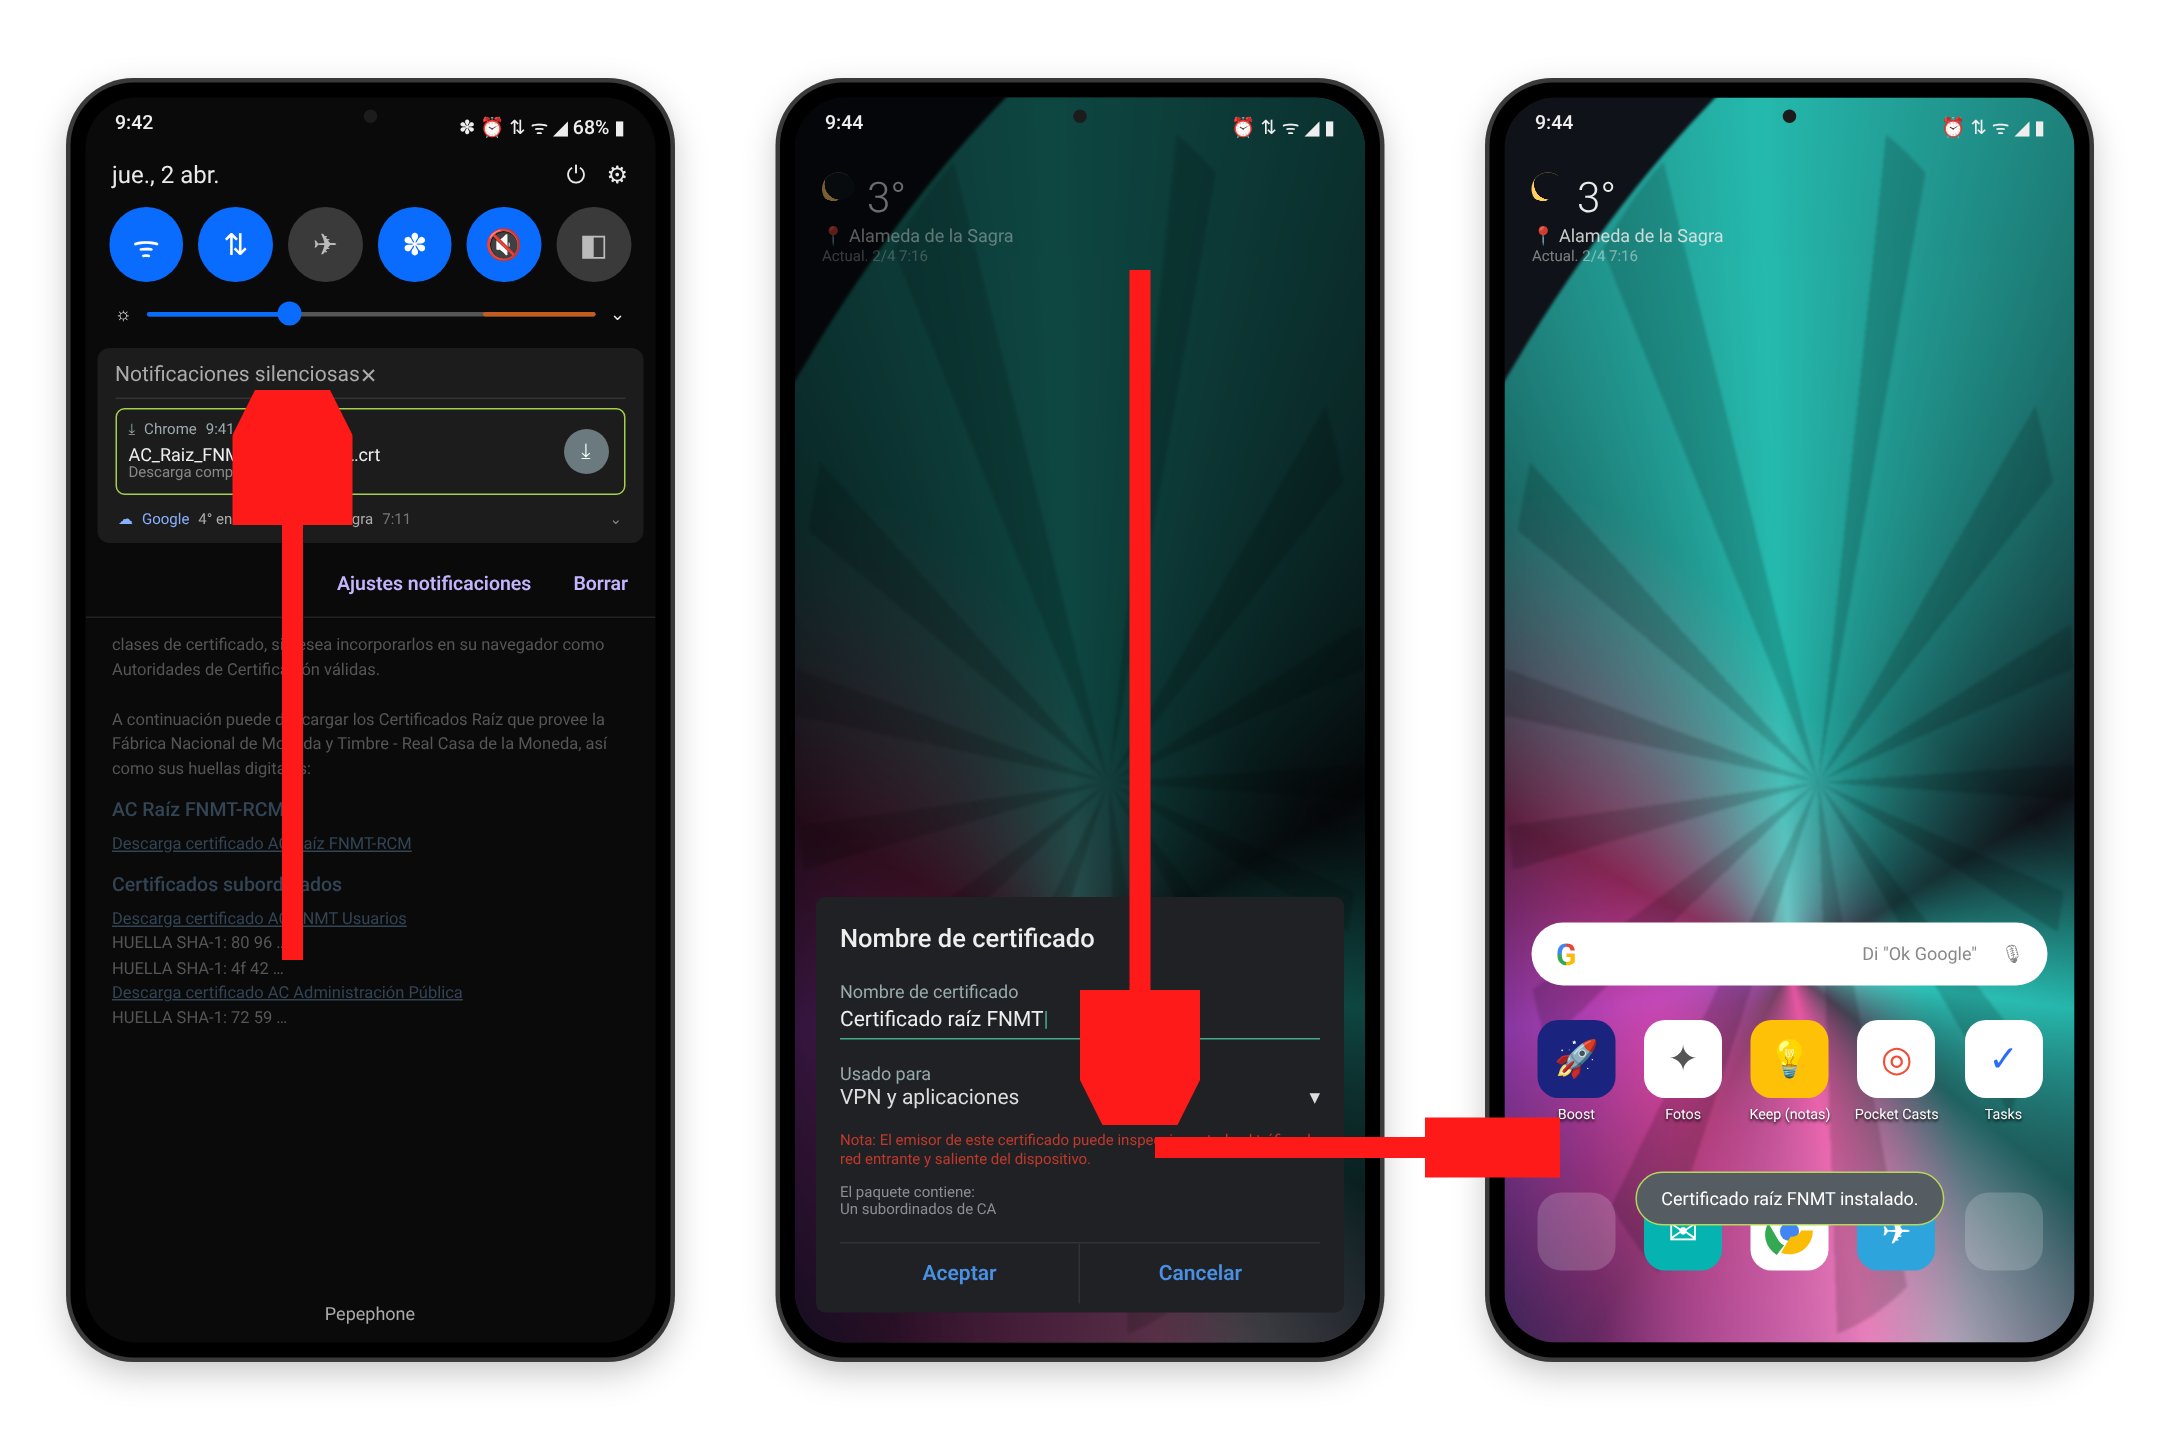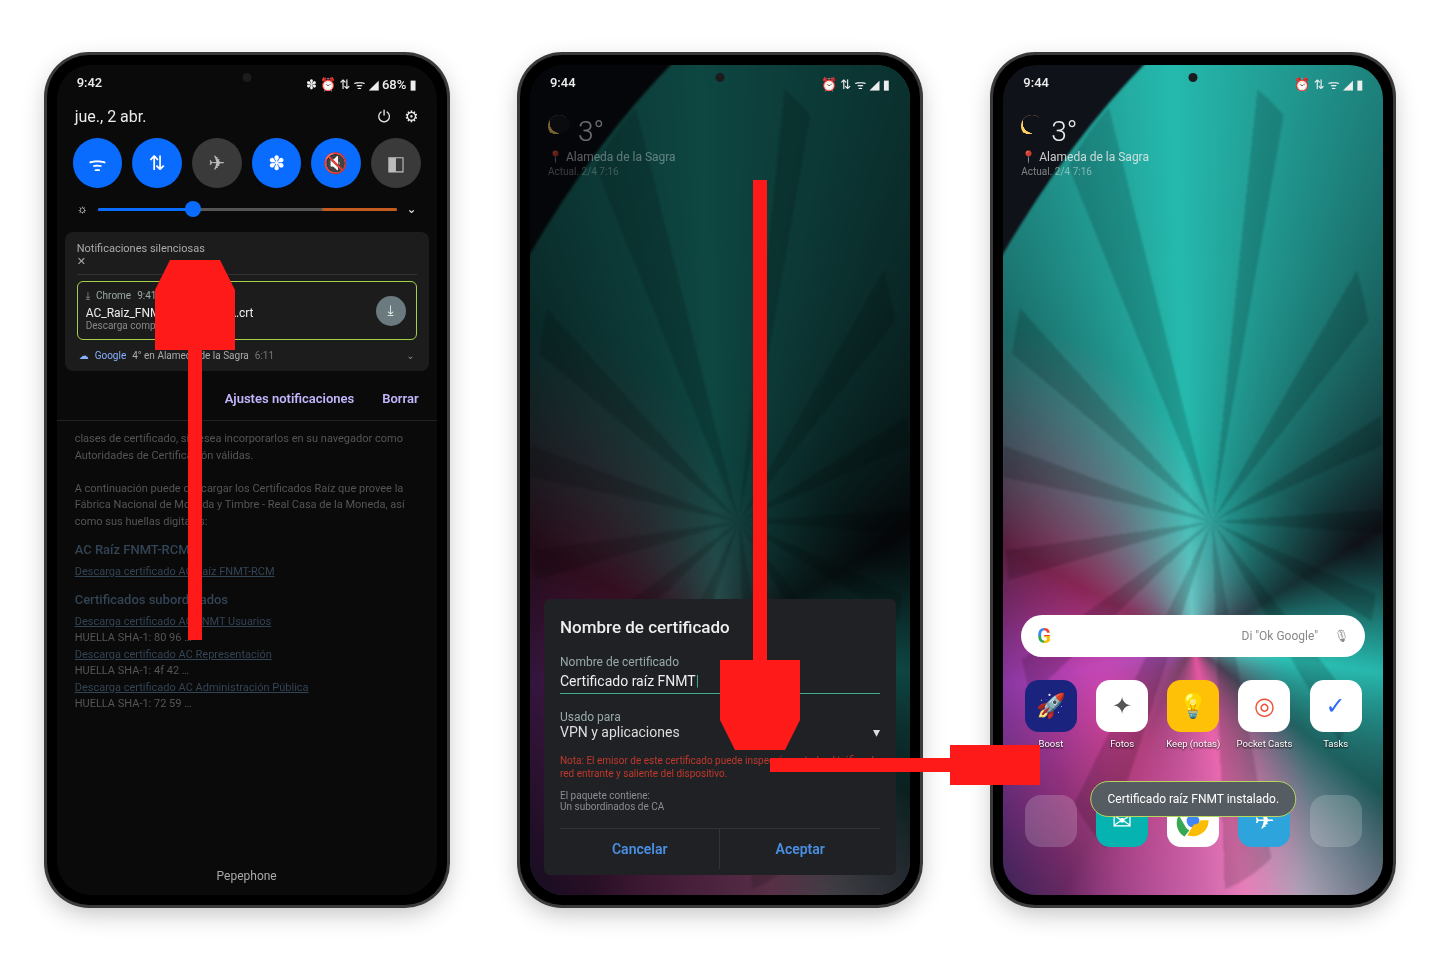--- a/index.html
+++ b/index.html
@@ -89,22 +89,22 @@
   }
   .brightness .track .warn {
     position:absolute; left:75%; top:0; bottom:0; right:0;
     background:#c45b1f; border-radius:2px;
   }
   .notif-card {
     margin: 6px 8px; padding:10px 12px; border-radius:8px;
     background:#1c1c1c;
   }
   .silent-hdr {
-    display:flex; color:#aaa; font-size:11px;
-    border-bottom:1px solid #333; padding-bottom:6px; margin-bottom:6px;flex-direction:column;
+    display:flex; color:#aaa; font-size:14px;
+    border-bottom:1px solid #333; padding-bottom:6px; margin-bottom:6px;
   }
   .dl-notif {
     border:1px solid #a3d14a;
     padding:8px; border-radius:6px;
     position:relative;
   }
   .dl-notif .meta { color:#9aa; font-size:10px; display:flex; gap:6px; margin-bottom:4px;}
   .dl-notif .title { font-size:12px; color:#eee; }
   .dl-notif .sub  { font-size:10px; color:#888; }
   .dl-notif .badge {
@@ -318,39 +318,38 @@
           <span>9:41</span>
         </div>
         <div class="title">AC_Raiz_FNMT-RCM_SHA2…crt</div>
         <div class="sub">Descarga completa • 1,38 kB</div>
         <div class="badge">⤓</div>
       </div>
       <div class="google-notif">
         <span>☁</span>
         <span>Google</span>
         <span style="color:#aaa;">4° en Alameda de la Sagra</span>
-        <span style="color:#777;">6:11</span>
+        <span style="color:#777;">7:11</span>
         <span class="chev">⌄</span>
       </div>
     </div>
 
     <div class="shade-actions">
       <span>Ajustes notificaciones</span>
       <span>Borrar</span>
     </div>
 
     <div class="dim-page">
       <p>clases de certificado, si desea incorporarlos en su navegador como Autoridades de Certificación válidas.</p><br>
       <p>A continuación puede descargar los Certificados Raíz que provee la Fábrica Nacional de Moneda y Timbre - Real Casa de la Moneda, así como sus huellas digitales:</p>
       <div class="hdr">AC Raíz FNMT-RCM</div>
       <p class="lnk">Descarga certificado AC Raíz FNMT-RCM</p>
       <div class="hdr">Certificados subordinados</div>
       <p class="lnk">Descarga certificado AC FNMT Usuarios</p>
       <p>HUELLA SHA-1: 80 96 …</p>
-      <p class="lnk">Descarga certificado AC Representación</p>
       <p>HUELLA SHA-1: 4f 42 …</p>
       <p class="lnk">Descarga certificado AC Administración Pública</p>
       <p>HUELLA SHA-1: 72 59 …</p>
     </div>
 
     <div class="carrier-bar">Pepephone</div>
   </div>
 </div>
 
 <div class="phone p2">
@@ -388,22 +387,22 @@
       <div class="sel">
         <span>VPN y aplicaciones</span>
         <span>▾</span>
       </div>
       <div class="warn">Nota: El emisor de este certificado puede inspeccionar todo el tráfico de red entrante y saliente del dispositivo.</div>
       <div class="pkg">
         <div>El paquete contiene:</div>
         <div>Un subordinados de CA</div>
       </div>
       <div class="btns">
+        <div>Aceptar</div>
         <div>Cancelar</div>
-        <div>Aceptar</div>
       </div>
     </div>
   </div>
 </div>
 
 <div class="phone p3">
 
   <div class="screen">
     <div class="wallpaper">
       <div class="swirl wp-a"></div>

